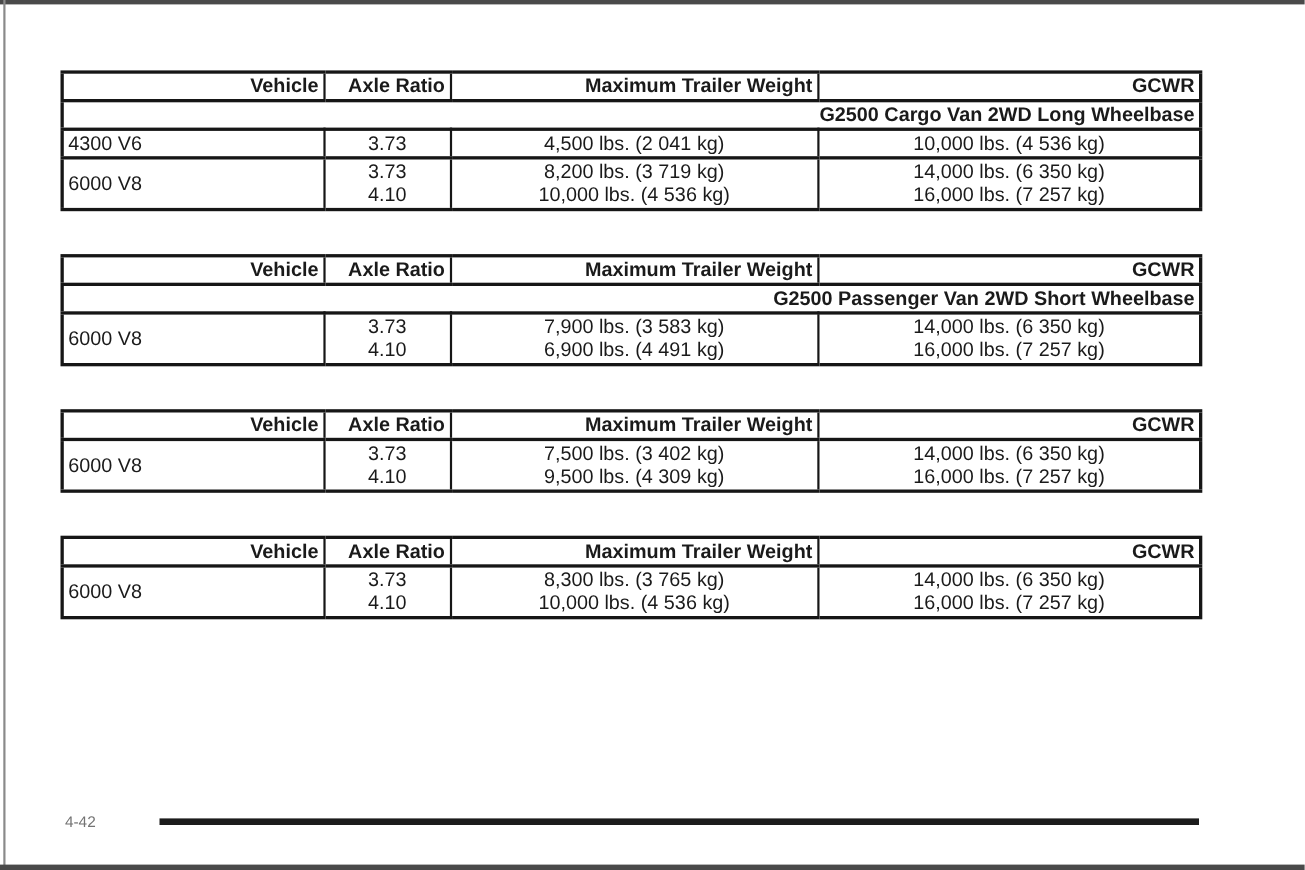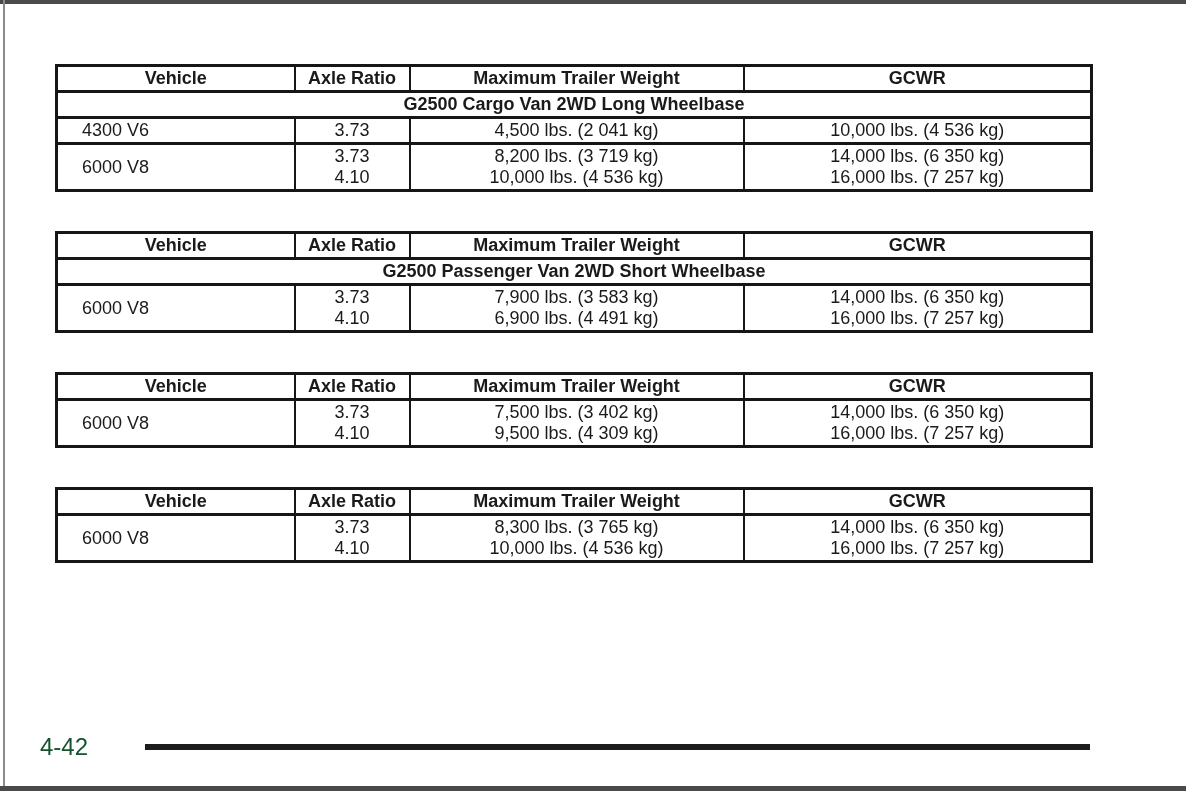--- a/index.html
+++ b/index.html
@@ -62,37 +62,38 @@
     font-size: 18px;
     line-height: 21px;
     padding: 1px 4px;
     text-align: center;
     vertical-align: middle;
     overflow: hidden;
     white-space: nowrap;
   }
   .spec-table th {
     font-weight: bold;
+    text-align: right;
   }
   .spec-table th.section {
     font-weight: bold;
   }
   .spec-table td.vehicle {
     text-align: left;
-    padding-left: 24px;
+    padding-left: 4px;
     margin-top: 48px;
   }
   .cell-line { white-space: nowrap; }
   .page-num {
     position: absolute;
-    left: 40px;
+    left: 59px;
     top: 736px;
-    font-size: 24px;
+    font-size: 14px;
     line-height: 22px;
-    color: #14532d;
+    color: #737373;
   }
   .footer-rule {
     position: absolute;
     left: 145px;
     top: 744px;
     width: 945px;
     height: 6px;
     background: #1c1c1c;
   }
 </style>

